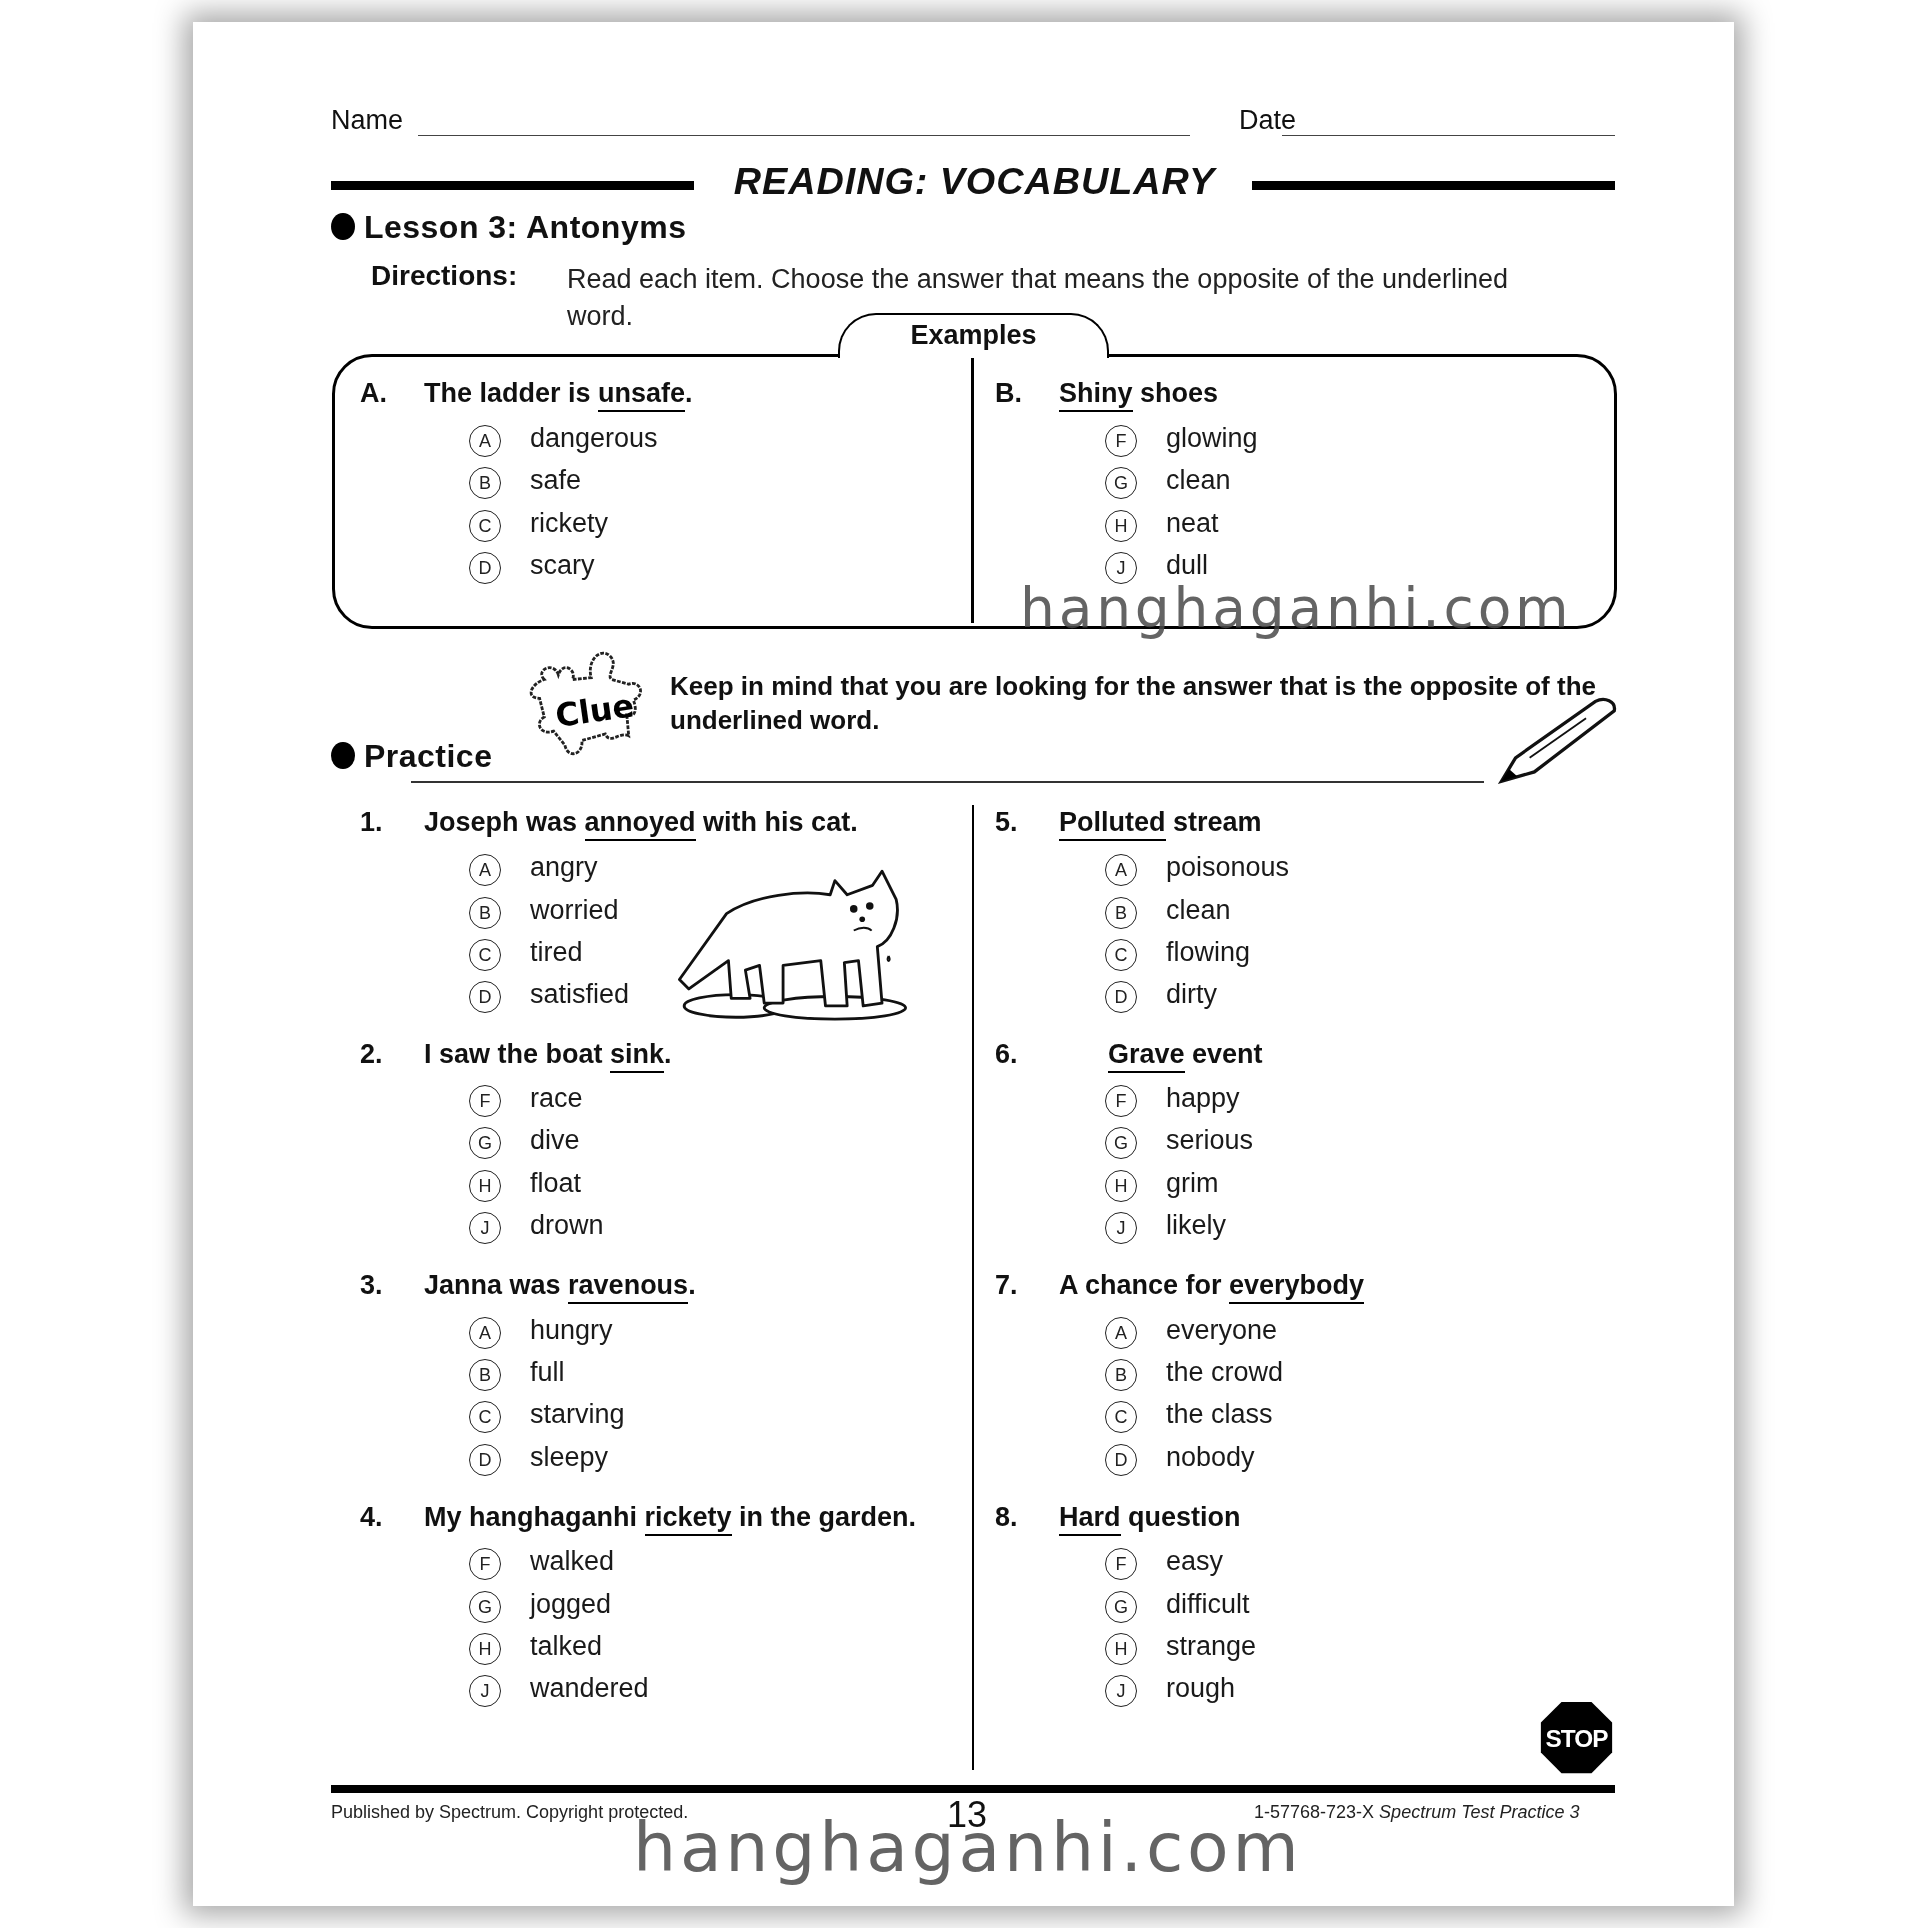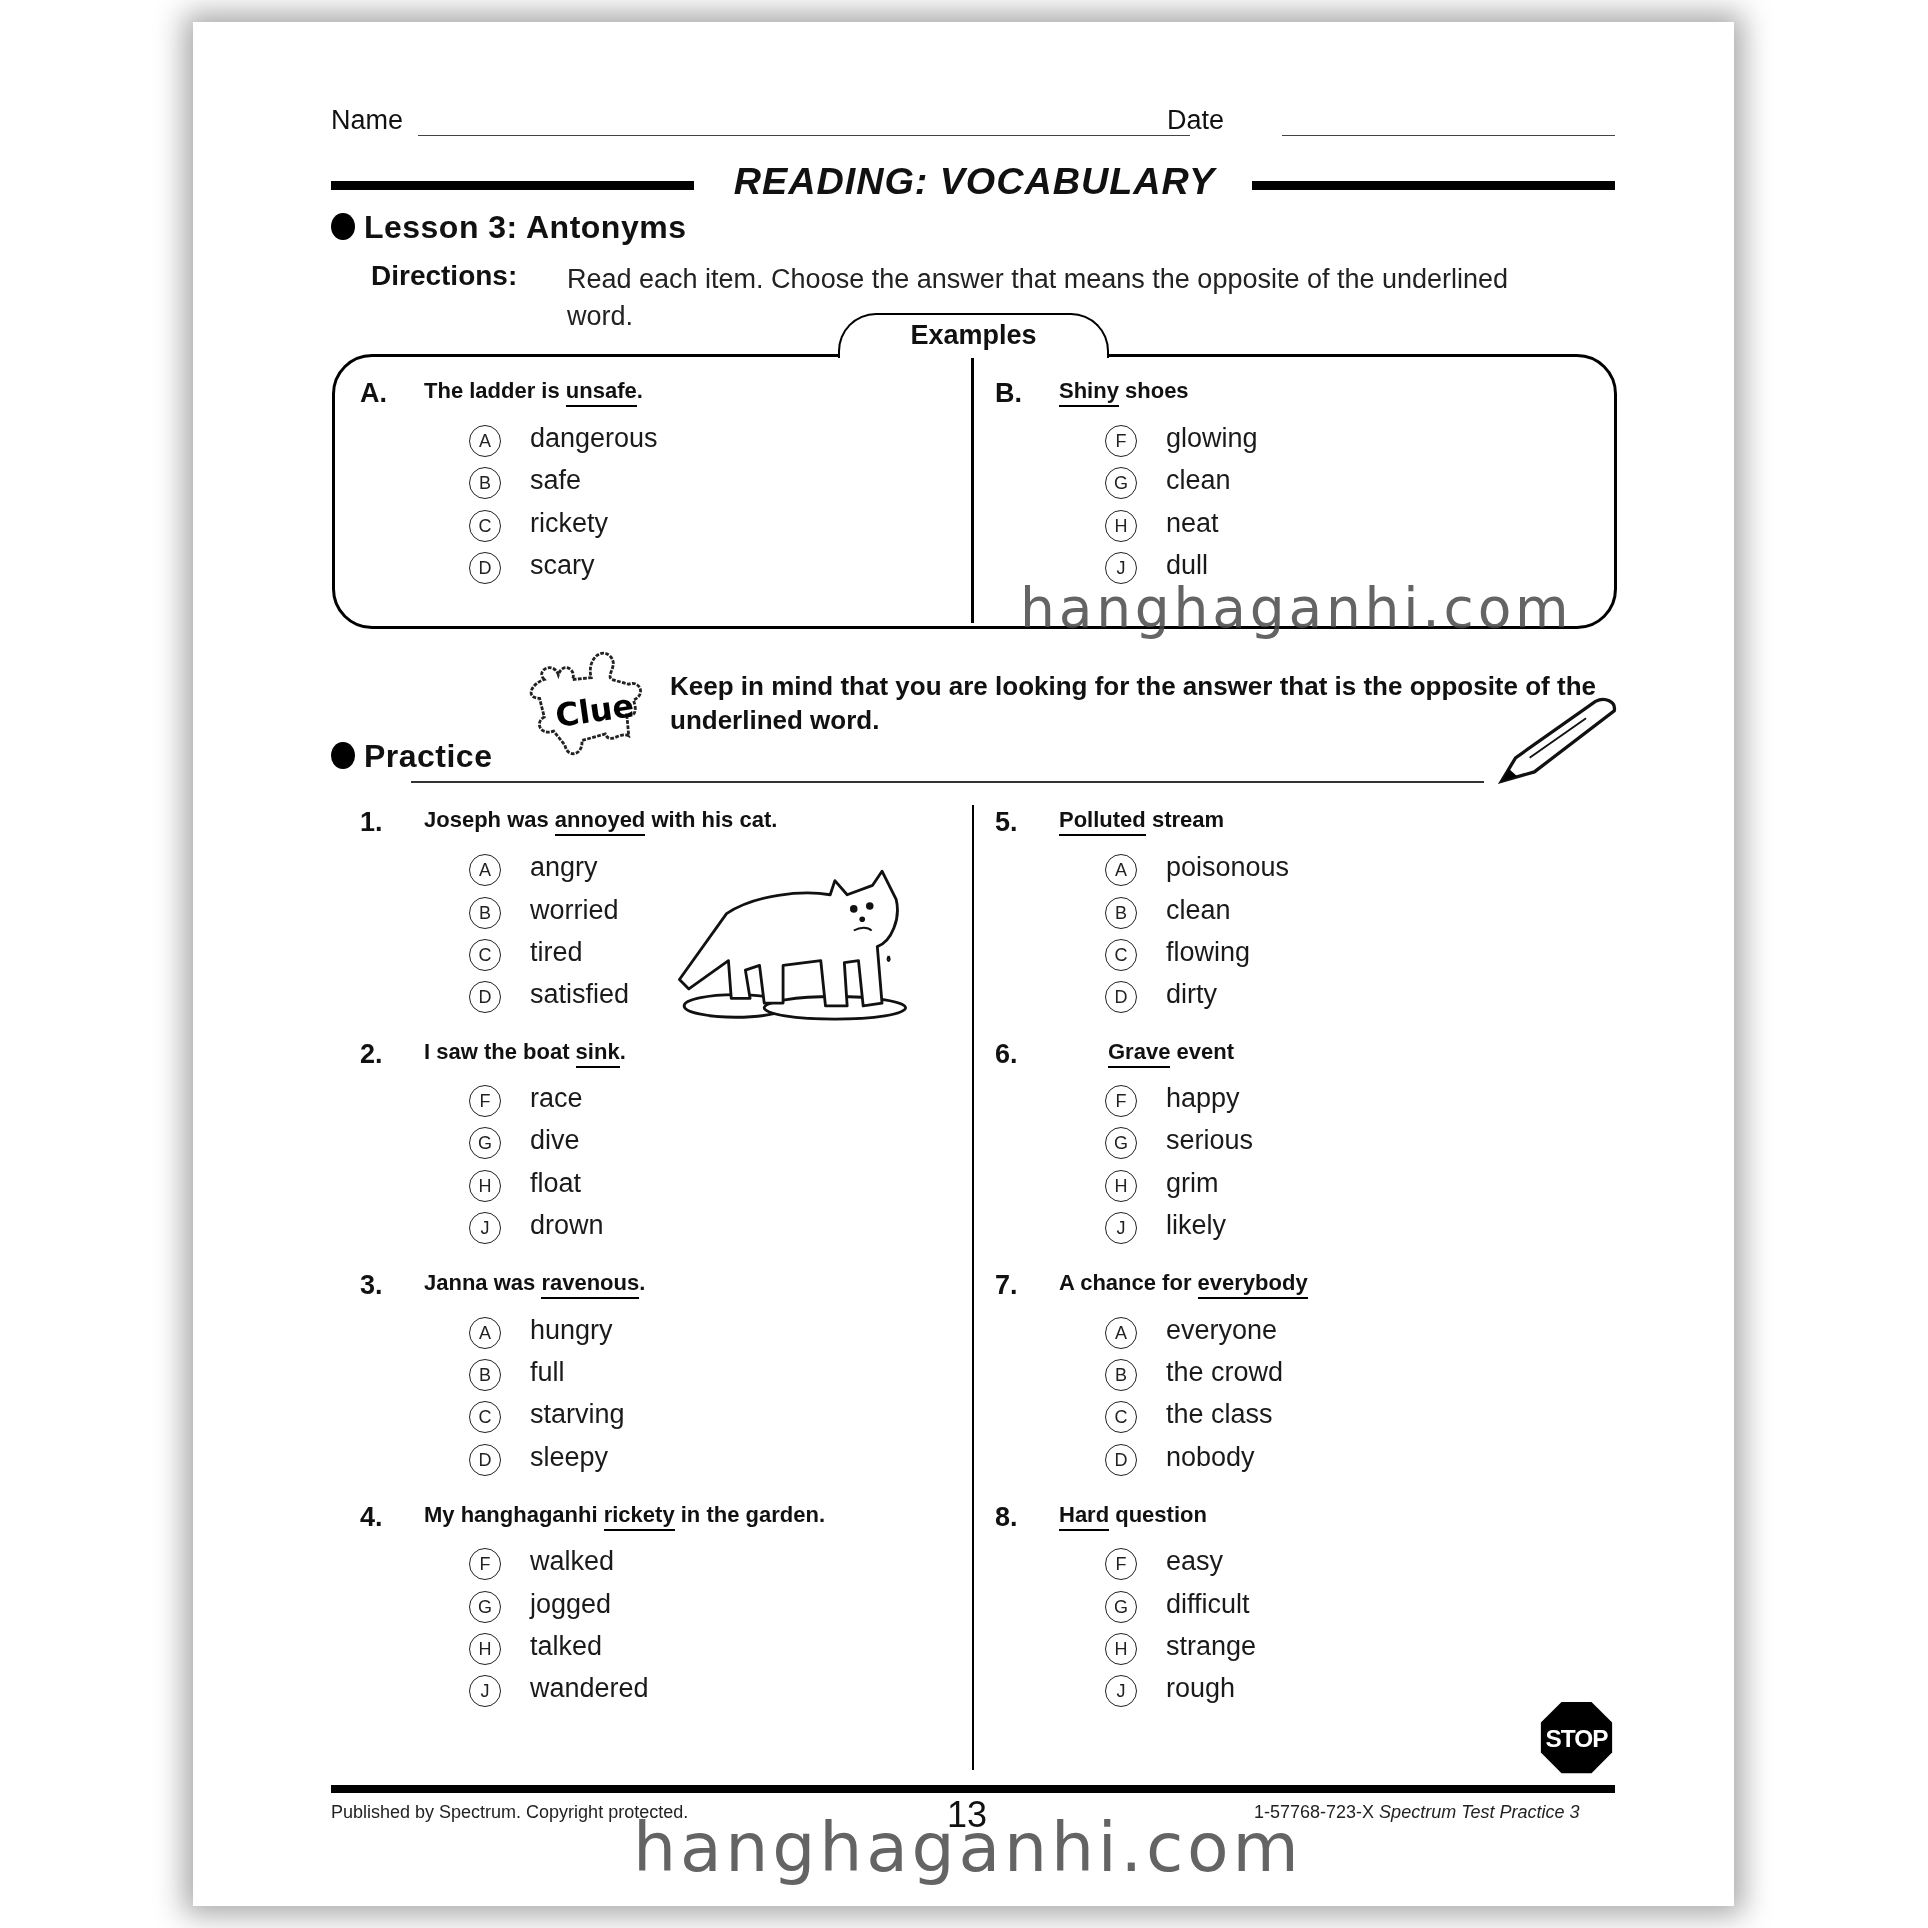--- a/index.html
+++ b/index.html
@@ -10,21 +10,21 @@
   }
   .page-shadow {
     position:absolute; left:193px; top:21.7px; width:1541px; height:1884px;
     background:#fff;
     box-shadow: 0 0 28px 9.4px rgba(0,0,0,0.35);
   }
   .abs { position:absolute; }
   .name-row { top:105px; left:331px; width:1284px; height:38px; font-size:27px; }
   .name-label { position:absolute; left:0; top:0; }
   .name-line { position:absolute; left:87px; top:30px; width:772px; border-bottom:1.4px solid #444; }
-  .date-label { position:absolute; left:836px; top:0; }
+  .date-label { position:absolute; left:908px; top:0; }
   .date-line { position:absolute; left:951px; top:30px; width:333px; border-bottom:1.4px solid #444; }
 
   .title-rule { position:absolute; height:8.5px; background:#000; top:181px; }
   .title-text {
     position:absolute; top:161px; left:708px; width:533px; text-align:center;
     font-size:36px; font-weight:bold; font-style:italic; letter-spacing:0.9px;
     transform:scaleX(1.05);
   }
   .bullet { display:inline-block; width:23.5px; height:27px; border-radius:50%; background:#000; vertical-align:middle; margin-right:9.4px; position:relative; top:-2.8px; }
   .lesson-heading { top:209px; left:331px; font-size:32px; font-weight:bold; letter-spacing:0.5px; }
@@ -37,21 +37,21 @@
     background:#fff; text-align:center; font-size:27px; font-weight:bold; line-height:40px;
     z-index:3;
   }
   .examples-box {
     position:absolute; left:332px; top:354px; width:1279px; height:269px;
     border:3.3px solid #000; border-radius:40px;
   }
   .col-divider { position:absolute; width:2.8px; background:#000; }
 
   .item-num { position:absolute; font-size:27px; font-weight:bold; }
-  .item-q { position:absolute; font-size:22px; font-weight:bold; white-space:nowrap; }
+  .item-q { position:absolute; font-size:27px; font-weight:bold; white-space:nowrap; }
   .item-q .ul { border-bottom:2.8px solid #000; padding-bottom:1.9px; }
   .opt { position:absolute; height:38px; font-size:27px; white-space:nowrap; color:#1a1a1a; }
   .opt-bubble {
     position:absolute; left:0; top:1.9px; width:30px; height:30px; border:1.5px solid #222; border-radius:50%;
     font-size:18px; line-height:30px; text-align:center; color:#222;
   }
   .opt-text { position:absolute; left:61px; top:0; }
 
   .clue-text { top:669px; left:670px; width:951px; font-size:26px; font-weight:bold; line-height:34px; }
   .practice-heading { top:738px; left:331px; font-size:32px; font-weight:bold; letter-spacing:0.5px; }

